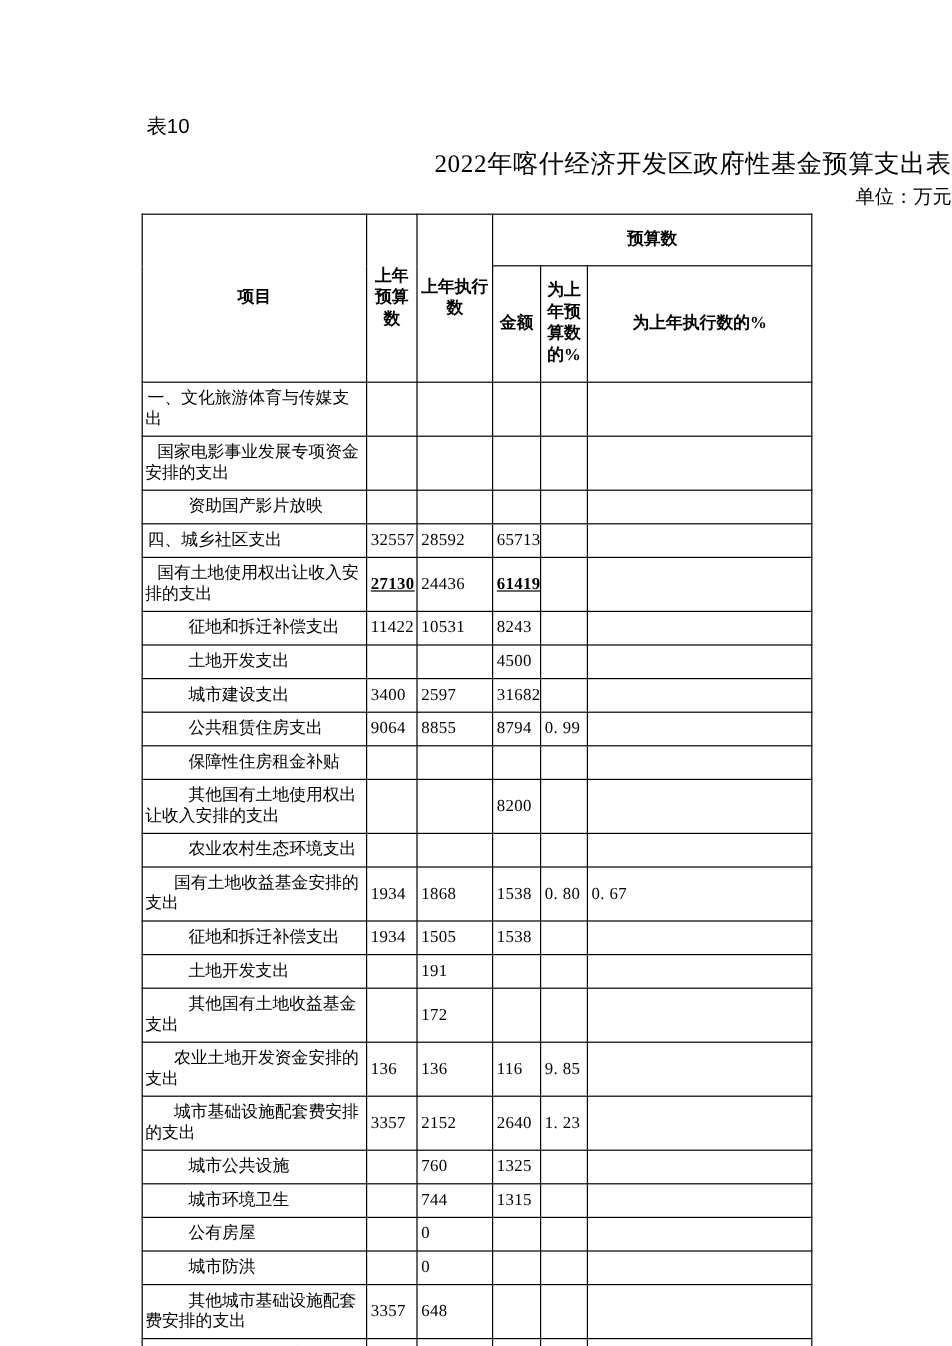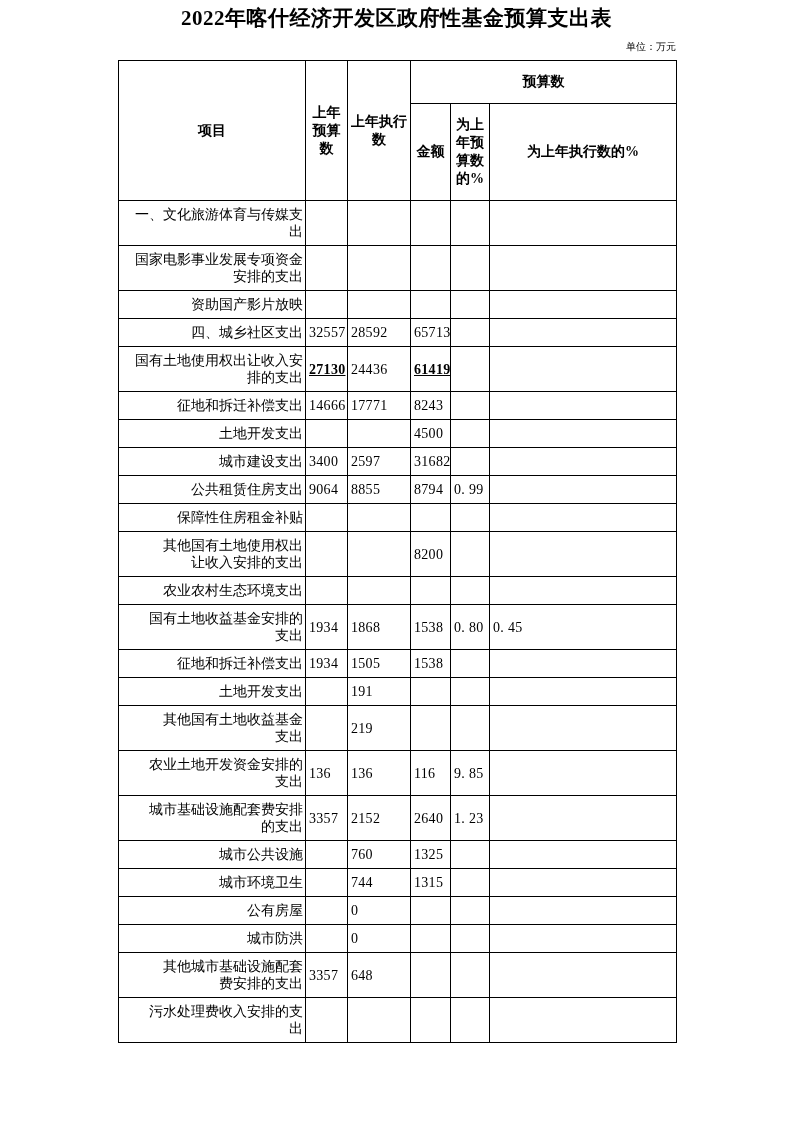--- a/index.html
+++ b/index.html
@@ -14,31 +14,30 @@
 
   .table-label {
     padding-top: 94px;
     margin-left: 122px;
     font-family: "Liberation Sans", "DejaVu Sans", sans-serif;
     font-size: 17px;
     line-height: 24px;
   }
   .doc-title {
     margin-top: 5px;
-    text-align: center;
+    text-align: right;
     font-size: 21px;
-    font-weight: bold;
+    font-weight: normal;
     letter-spacing: 0.5px;
     line-height: 26px;
   }
   .unit-note {
     margin-top: 7px;
-    margin-right: 117px;
     text-align: right;
-    font-size: 10px;
+    font-size: 16px;
     line-height: 18px;
   }
 
   table.budget-table {
     margin-left: 118px;
     margin-top: 4px;
     width: 558px;
     border-collapse: collapse;
     table-layout: fixed;
   }
@@ -57,34 +56,35 @@
   }
   thead tr.h1 { height: 26px; }
   thead tr.h2 { height: 84px; }
 
   .budget-table td {
     font-size: 14px;
     padding: 5px 2px;
     height: 28px;
     line-height: 17px;
   }
-  td.c-item { text-align: right; word-break: break-all; }
+  td.c-item { text-align: left; word-break: break-all; }
   td.c-num  { text-align: left; padding-left: 3px; letter-spacing: 0.3px; }
 
   .ind-0 { text-indent: 2px; }
   .ind-1 { text-indent: 10px; }
   .ind-2 { text-indent: 24px; }
   .ind-3 { text-indent: 36px; }
   .bold  { font-weight: bold; text-decoration: underline; }
 </style>
 </head>
 <body>
 
 <div class="page">
 
+  <div class="table-label">表10</div>
 
   <h1 class="doc-title">2022年喀什经济开发区政府性基金预算支出表</h1>
 
   <div class="unit-note">单位：万元</div>
 
   <table class="budget-table">
     <colgroup>
       <col style="width:187px">
       <col style="width:42px">
       <col style="width:63px">
@@ -141,22 +141,22 @@
         <tr>
     <td class="c-item ind-1">国有土地使用权出让收入安排的支出</td>
     <td class="c-num bold">27130</td>
     <td class="c-num">24436</td>
     <td class="c-num bold">61419</td>
     <td class="c-num"></td>
     <td class="c-num"></td>
   </tr>
         <tr>
     <td class="c-item ind-3">征地和拆迁补偿支出</td>
-    <td class="c-num">14666</td>
-    <td class="c-num">17771</td>
+    <td class="c-num">11422</td>
+    <td class="c-num">10531</td>
     <td class="c-num">8243</td>
     <td class="c-num"></td>
     <td class="c-num"></td>
   </tr>
         <tr>
     <td class="c-item ind-3">土地开发支出</td>
     <td class="c-num"></td>
     <td class="c-num"></td>
     <td class="c-num">4500</td>
     <td class="c-num"></td>
@@ -201,42 +201,42 @@
     <td class="c-num"></td>
     <td class="c-num"></td>
     <td class="c-num"></td>
   </tr>
         <tr>
     <td class="c-item ind-2">国有土地收益基金安排的支出</td>
     <td class="c-num">1934</td>
     <td class="c-num">1868</td>
     <td class="c-num">1538</td>
     <td class="c-num">0. 80</td>
-    <td class="c-num">0. 45</td>
+    <td class="c-num">0. 67</td>
   </tr>
         <tr>
     <td class="c-item ind-3">征地和拆迁补偿支出</td>
     <td class="c-num">1934</td>
     <td class="c-num">1505</td>
     <td class="c-num">1538</td>
     <td class="c-num"></td>
     <td class="c-num"></td>
   </tr>
         <tr>
     <td class="c-item ind-3">土地开发支出</td>
     <td class="c-num"></td>
     <td class="c-num">191</td>
     <td class="c-num"></td>
     <td class="c-num"></td>
     <td class="c-num"></td>
   </tr>
         <tr>
     <td class="c-item ind-3">其他国有土地收益基金支出</td>
     <td class="c-num"></td>
-    <td class="c-num">219</td>
+    <td class="c-num">172</td>
     <td class="c-num"></td>
     <td class="c-num"></td>
     <td class="c-num"></td>
   </tr>
         <tr>
     <td class="c-item ind-2">农业土地开发资金安排的支出</td>
     <td class="c-num">136</td>
     <td class="c-num">136</td>
     <td class="c-num">116</td>
     <td class="c-num">9. 85</td>

